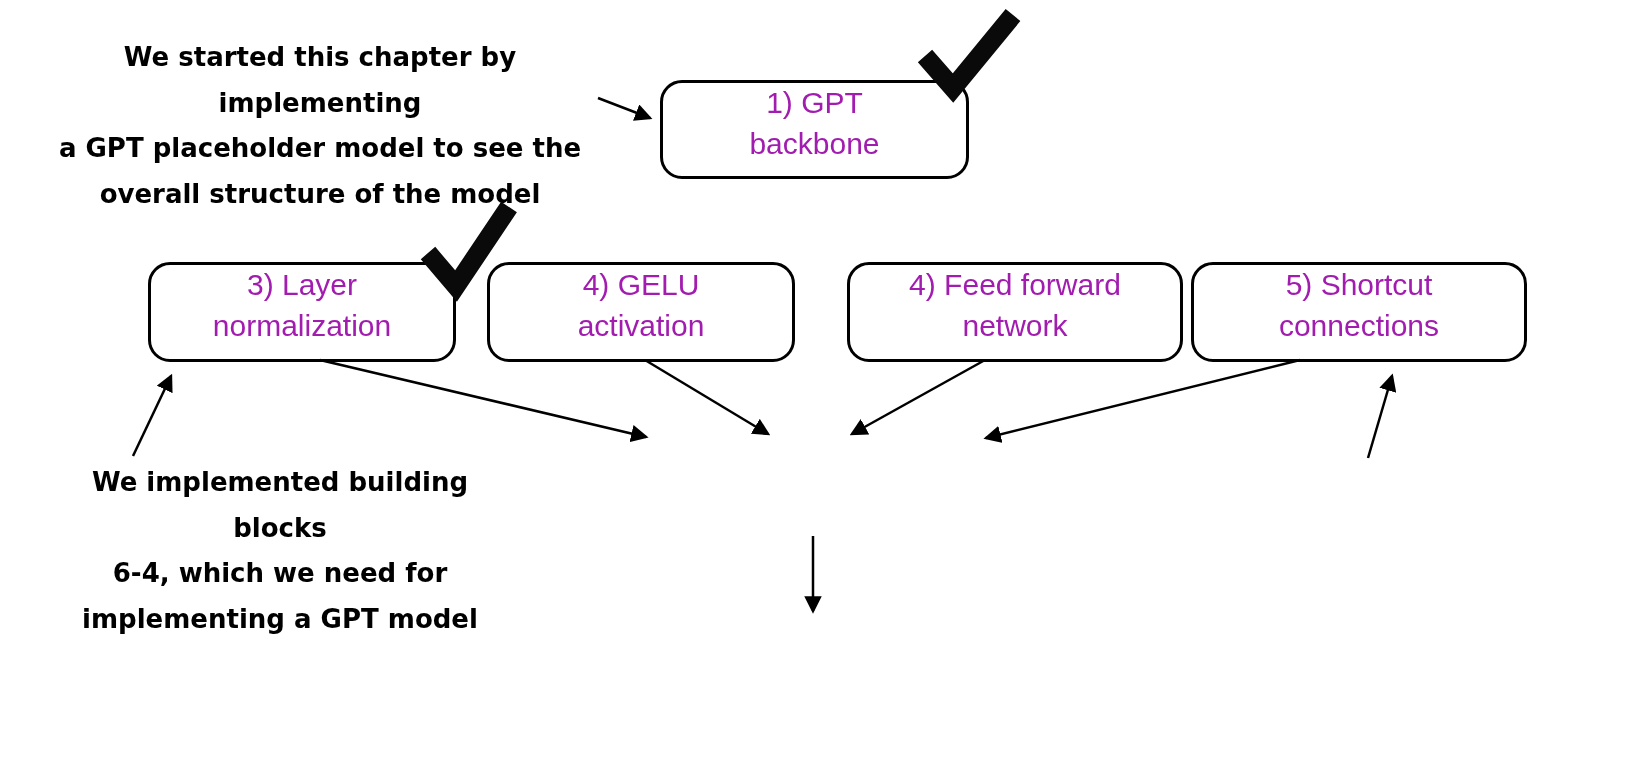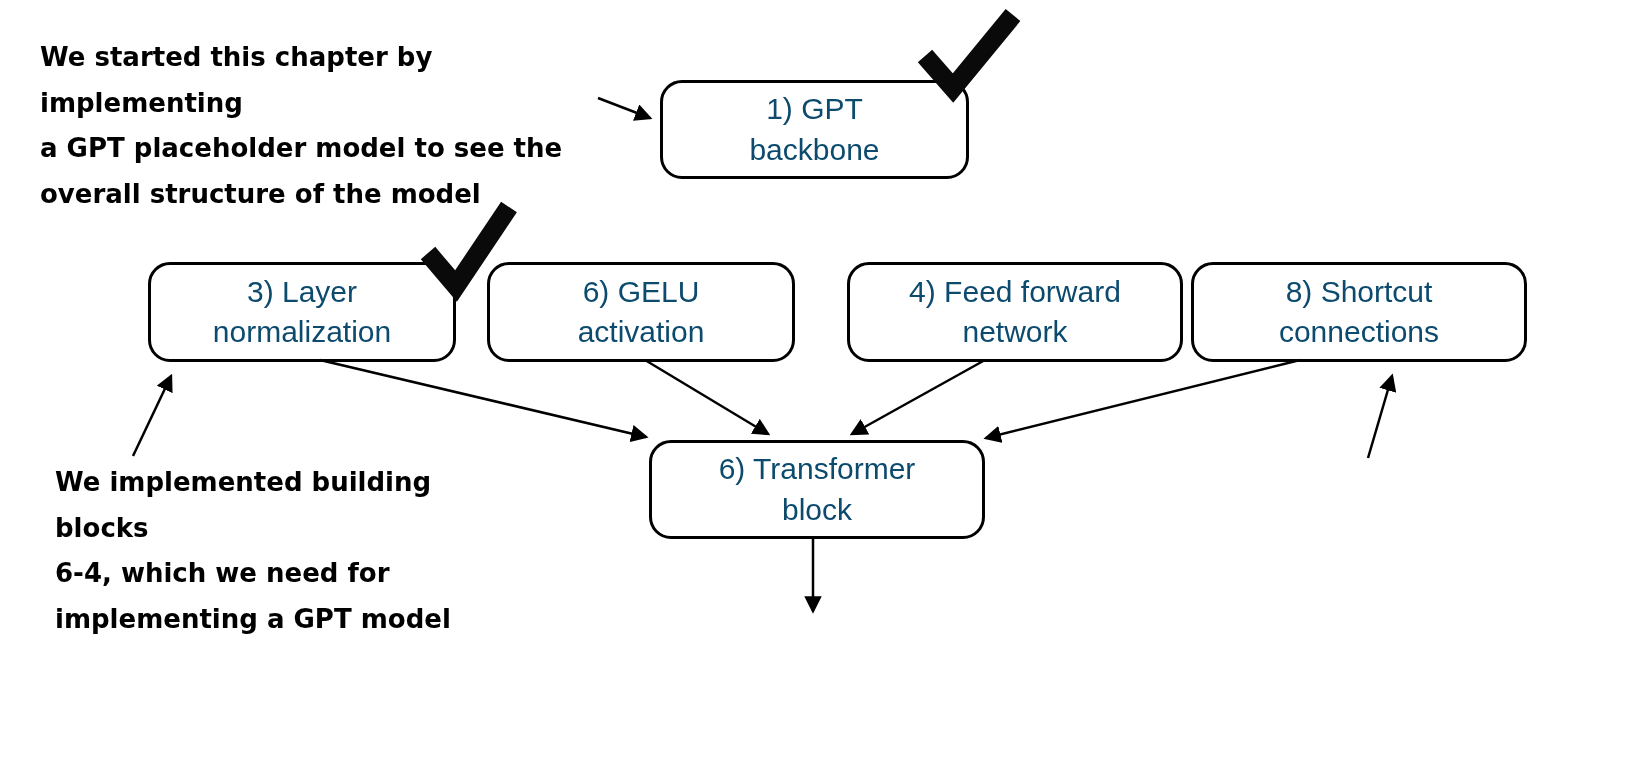--- a/index.html
+++ b/index.html
@@ -25,38 +25,38 @@
     z-index: 3;
     pointer-events: none;
   }
   .node {
     position: absolute;
     z-index: 2;
     border: 3px solid #000000;
     border-radius: 22px;
     background: #ffffff;
     display: flex;
-    align-items: center;
+    align-items: flex-start;
     justify-content: center;
     text-align: center;
     font-size: 30px;
     line-height: 1.35;
-    color: #0c4a6e;
+    color: #a21caf;
   }
   .node .label {
     white-space: pre-line;
   }
   .annotation {
     position: absolute;
     z-index: 1;
     font-family: "DejaVu Sans", sans-serif;
     font-weight: bold;
     font-size: 26px;
     line-height: 1.75;
-    text-align: left;
+    text-align: center;
     white-space: pre-line;
     color: #000000;
   }
 </style>
 </head>
 <body>
 
 <div class="canvas">
 
   <svg class="overlay" viewBox="0 0 1650 782" xmlns="http://www.w3.org/2000/svg">
@@ -91,38 +91,34 @@
     <span class="label">1) GPT
 backbone</span>
   </div>
 
   <div class="node" style="left:148px; top:262px; width:302px; height:94px;">
     <span class="label">3) Layer
 normalization</span>
   </div>
 
   <div class="node" style="left:487px; top:262px; width:302px; height:94px;">
-    <span class="label">6) GELU
+    <span class="label">4) GELU
 activation</span>
   </div>
 
   <div class="node" style="left:847px; top:262px; width:330px; height:94px;">
     <span class="label">4) Feed forward
 network</span>
   </div>
 
   <div class="node" style="left:1191px; top:262px; width:330px; height:94px;">
-    <span class="label">8) Shortcut
+    <span class="label">5) Shortcut
 connections</span>
   </div>
 
-  <div class="node" style="left:649px; top:440px; width:330px; height:93px;">
-    <span class="label">6) Transformer
-block</span>
-  </div>
 
 
   <div class="annotation" style="left:40px; top:35px; width:560px;">We started this chapter by implementing
 a GPT placeholder model to see the
 overall structure of the model</div>
 
   <div class="annotation" style="left:55px; top:460px; width:450px;">We implemented building blocks
 6-4, which we need for
 implementing a GPT model</div>
 

